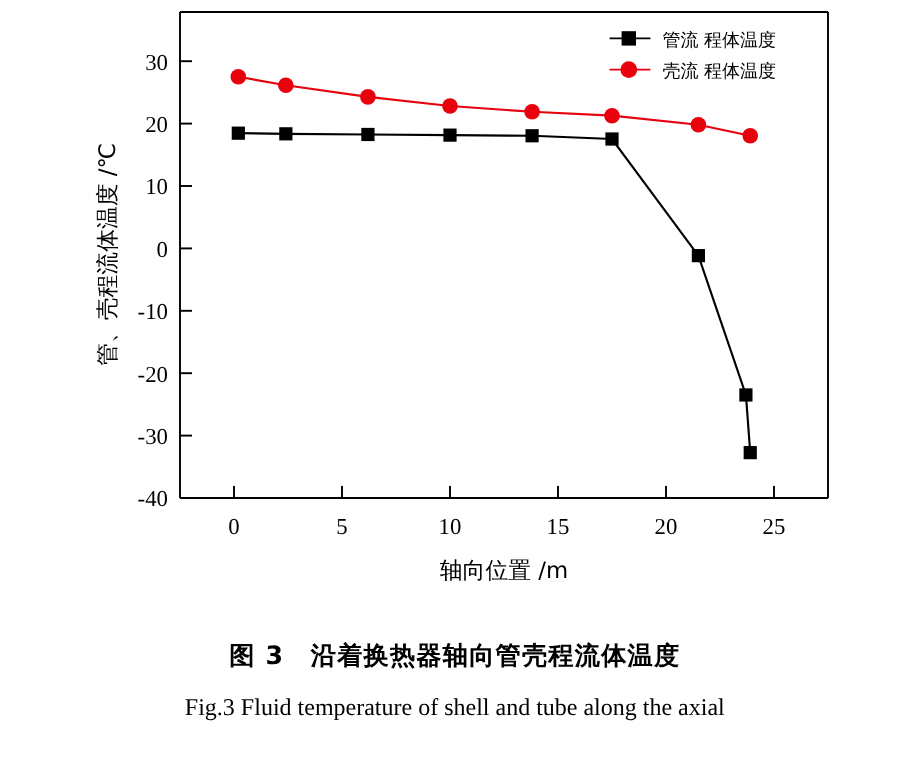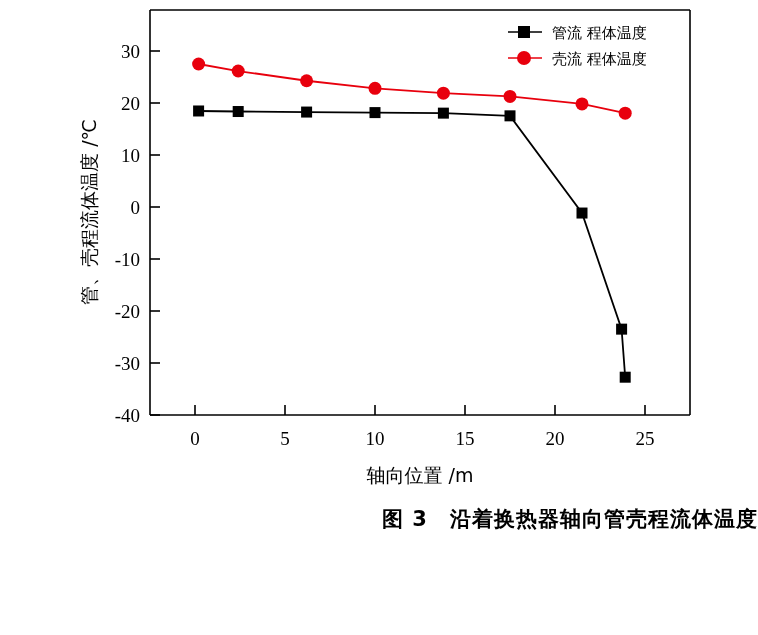--- a/index.html
+++ b/index.html
@@ -28,23 +28,23 @@
     top: 0;
     width: 758px;
     height: 500px;
   }
   svg.chart {
     display: block;
   }
   .caption-block {
     position: absolute;
     left: 0;
-    top: 505px;
+    top: 532px;
     width: 758px;
-    text-align: right;
+    text-align: center;
   }
   .caption-cn {
     font-family: "DejaVu Sans", sans-serif;
     font-size: 21px;
     font-weight: bold;
     letter-spacing: 1px;
     margin: 0 0 16px 0;
     color: #000;
   }
   .caption-en {
@@ -160,15 +160,16 @@
 
         <line x1="508" y1="58" x2="542" y2="58" stroke="#e8000d" stroke-width="1.6"></line>
         <circle cx="524" cy="58" r="7" fill="#e8000d"></circle>
         <text class="legend-label" x="552" y="64">壳流  程体温度</text>
       </g>
     </svg>
   </div>
 
   <div class="caption-block">
     <p class="caption-cn">图 3　沿着换热器轴向管壳程流体温度</p>
+    <p class="caption-en">Fig.3  Fluid temperature of shell and tube along the axial</p>
   </div>
 
 </div>
 
 </body></html>

